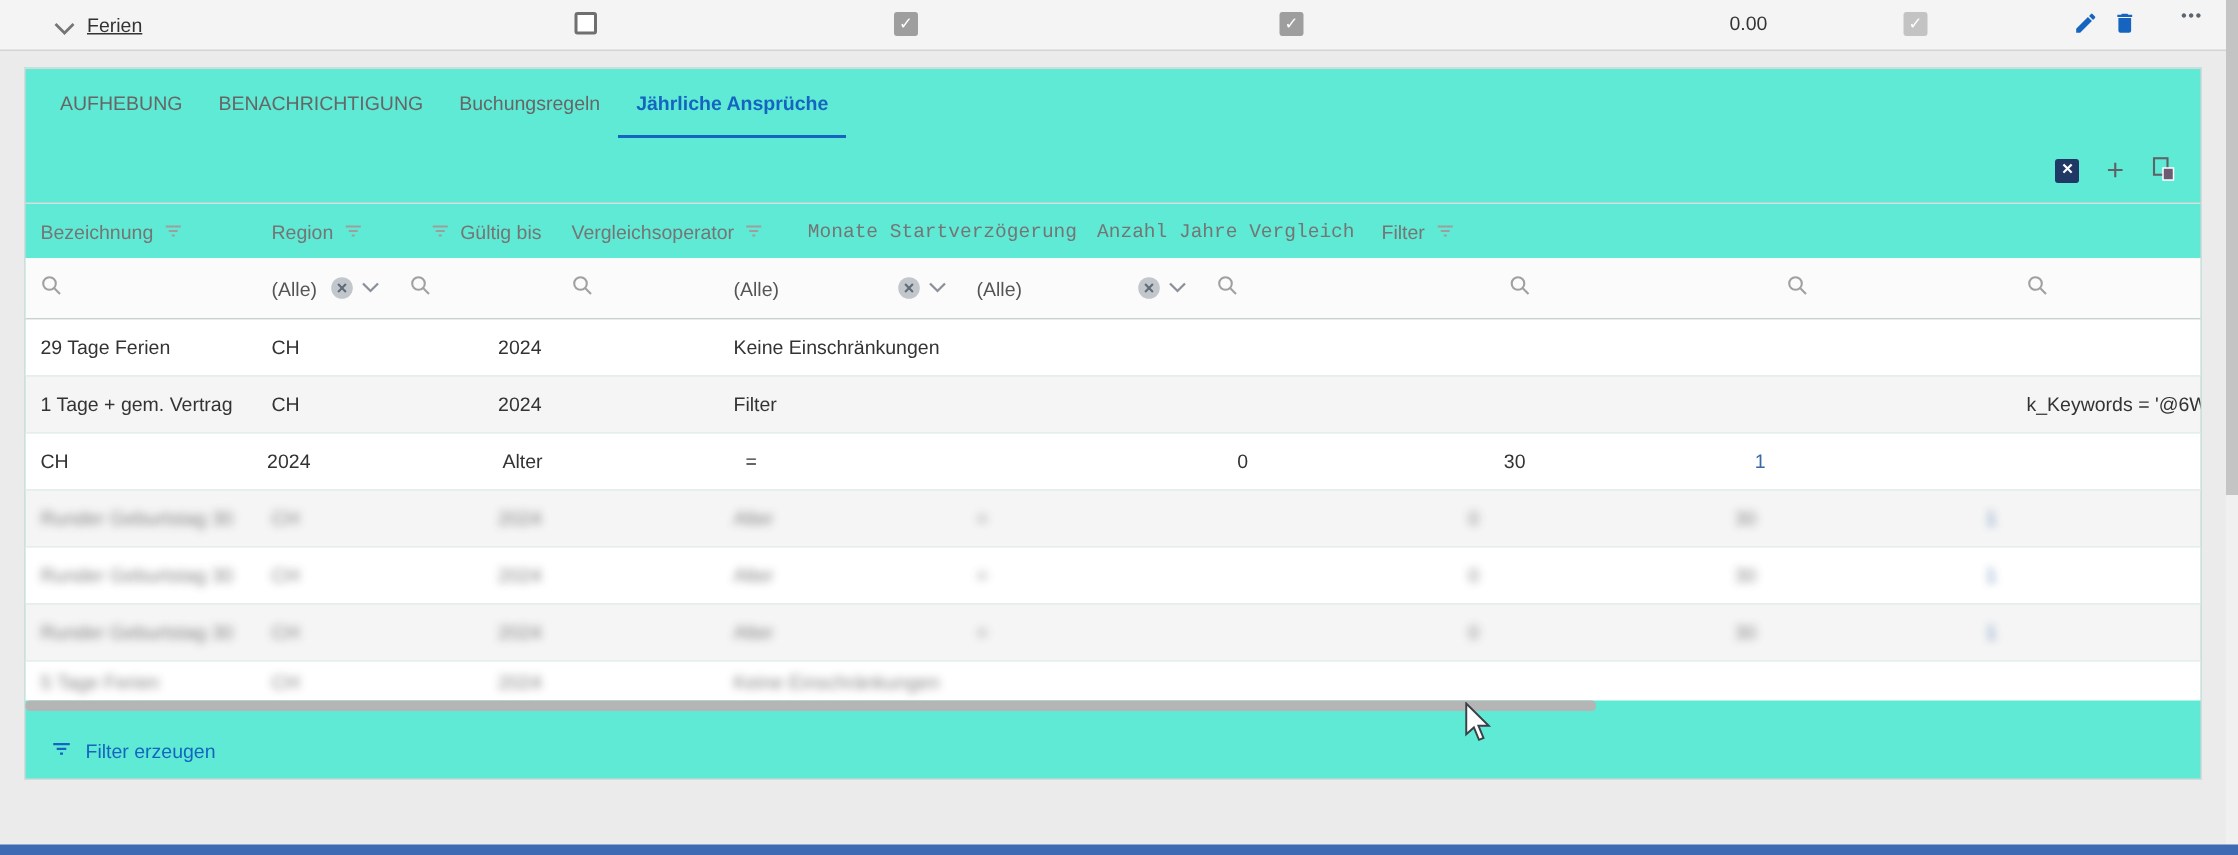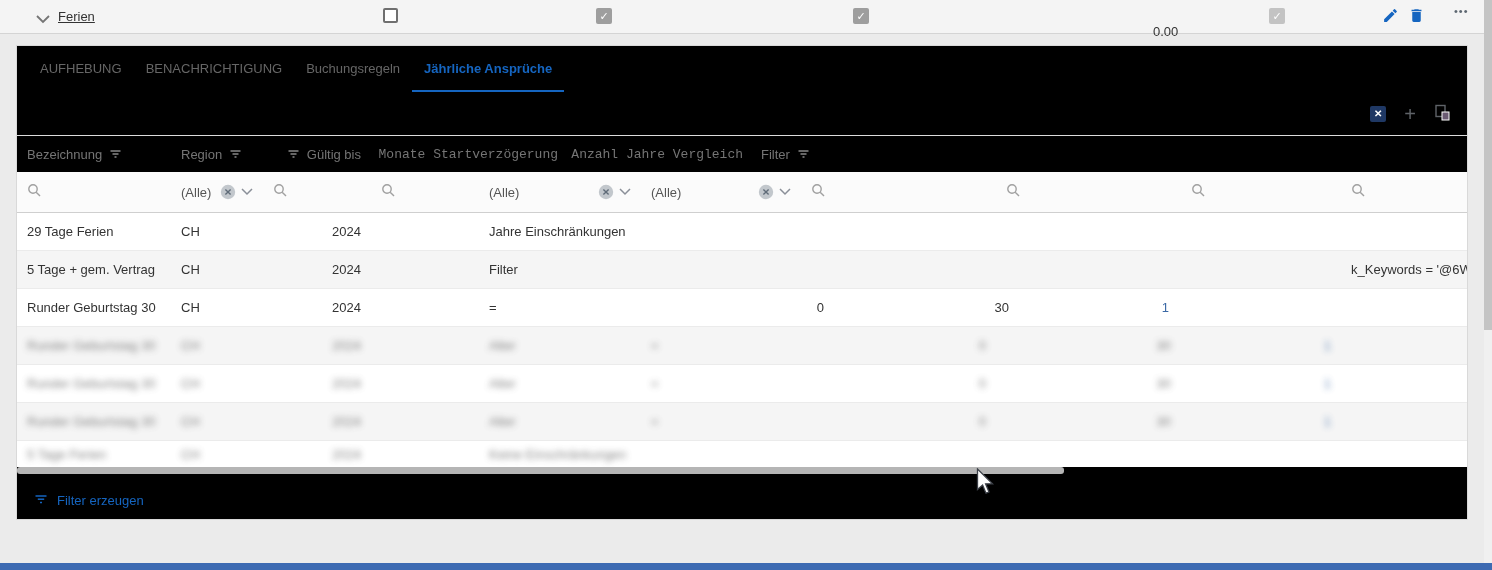--- a/index.html
+++ b/index.html
@@ -8,27 +8,27 @@
 
   
   .record-bar{position:absolute;top:0;left:0;width:1484px;height:33px;background:#f4f4f4;border-bottom:1px solid #d4d4d4;}
   .record-bar .chev{position:absolute;left:36px;top:12px;}
   .record-bar .title{position:absolute;left:58px;top:9px;color:#333;text-decoration:underline;}
   .cb{position:absolute;top:8px;width:16px;height:16px;border-radius:2px;box-sizing:border-box;text-align:center;}
   .cb.un{width:15px;height:15px;background:#fff;border:2px solid #6f6f6f;}
   .cb.ck{background:#9e9e9e;color:#fff;font-size:11px;line-height:16px;}
   .cb.ck.light{background:#c3c3c3;}
   .cb1{left:383px}.cb2{left:596px}.cb3{left:853px}.cb4{left:1269px}
-  .amount{position:absolute;left:1153px;top:24px;}
+  .amount{position:absolute;left:1153px;top:8px;}
   .ico-btn{position:absolute;top:7px;cursor:pointer;background:none;border:0;padding:0;}
   .edit-btn{left:1382px}.del-btn{left:1408px}
   .more-btn{position:absolute;left:1448px;top:4px;color:#5c6670;font-size:11px;letter-spacing:1px;background:none;border:0;cursor:pointer;}
 
   
-  .card{position:absolute;left:16px;top:45px;width:1450px;height:473px;background:#000000;border:1px solid #d9d9d9;box-sizing:content-box;}
+  .card{position:absolute;left:16px;top:45px;width:1450px;height:473px;background:#5eead4;border:1px solid #d9d9d9;box-sizing:content-box;}
 
   
   .tabs{height:46px;display:flex;padding-left:11px;}
   .tab{position:relative;padding:0 12px;line-height:46px;color:#666;cursor:pointer;white-space:nowrap;}
   .tab.active{color:#1565c0;font-weight:700;}
   .tab.active::after{content:"";position:absolute;left:0;right:0;bottom:0;height:2px;background:#1565c0;}
 
   
   .toolbar{height:43px;display:flex;justify-content:flex-end;align-items:center;gap:18px;padding-right:16px;border-bottom:1px solid #dcdcdc;}
   .tool{background:none;border:0;padding:0;cursor:pointer;display:flex;align-items:center;}
@@ -151,20 +151,30 @@
       <div class="th c4 ar">
         <span><svg width="13" height="12" viewBox="0 0 13 12">
               <g stroke="#9e9e9e" stroke-width="1.3">
                 <line x1="1.5" y1="4" x2="11.5" y2="4"></line>
                 <line x1="3.5" y1="7" x2="9.5" y2="7"></line>
                 <line x1="5.5" y1="10" x2="7.5" y2="10"></line>
               </g>
             </svg></span>
         <span>Gültig bis</span>
       </div>
+      <div class="th c6">
+        <span>Vergleichsoperator</span>
+        <span><svg width="13" height="12" viewBox="0 0 13 12">
+              <g stroke="#9e9e9e" stroke-width="1.3">
+                <line x1="1.5" y1="4" x2="11.5" y2="4"></line>
+                <line x1="3.5" y1="7" x2="9.5" y2="7"></line>
+                <line x1="5.5" y1="10" x2="7.5" y2="10"></line>
+              </g>
+            </svg></span>
+      </div>
       <div class="th c7 ar">
         <span><svg width="13" height="12" viewBox="0 0 13 12">
               <g stroke="#9e9e9e" stroke-width="1.3">
                 <line x1="1.5" y1="4" x2="11.5" y2="4"></line>
                 <line x1="3.5" y1="7" x2="9.5" y2="7"></line>
                 <line x1="5.5" y1="10" x2="7.5" y2="10"></line>
               </g>
             </svg></span>
         <span>Monate Startverzögerung</span>
       </div>
@@ -284,41 +294,41 @@
       <div class="td c2">
           <span>CH</span>
         </div>
       <div class="td c3 ar">
           <span>2024</span>
         </div>
       <div class="td c4 ar">
           <span></span>
         </div>
       <div class="td c5">
-          <span>Jahre Einschränkungen</span>
+          <span>Keine Einschränkungen</span>
         </div>
       <div class="td c6">
           <span></span>
         </div>
       <div class="td c7 ar">
           <span></span>
         </div>
       <div class="td c8 ar">
           <span></span>
         </div>
       <div class="td c9 ar">
           <span></span>
         </div>
       <div class="td c10">
           <span></span>
         </div>
     </div>
     <div class="trow datarow alt">
       <div class="td c1">
-          <span>5 Tage + gem. Vertrag</span>
+          <span>1 Tage + gem. Vertrag</span>
         </div>
       <div class="td c2">
           <span>CH</span>
         </div>
       <div class="td c3 ar">
           <span>2024</span>
         </div>
       <div class="td c4 ar">
           <span></span>
         </div>
@@ -335,31 +345,31 @@
           <span></span>
         </div>
       <div class="td c9 ar">
           <span></span>
         </div>
       <div class="td c10">
           <span>k_Keywords = '@6W F</span>
         </div>
     </div>
     <div class="trow datarow">
-      <div class="td c1">
-          <span>Runder Geburtstag 30</span>
-        </div>
-      <div class="td c2">
-          <span>CH</span>
-        </div>
-      <div class="td c3 ar">
-          <span>2024</span>
-        </div>
-      <div class="td c4 ar">
-          <span></span>
+      <div class="td c2">
+          <span>CH</span>
+        </div>
+      <div class="td c3 ar">
+          <span>2024</span>
+        </div>
+      <div class="td c4 ar">
+          <span></span>
+        </div>
+      <div class="td c5">
+          <span>Alter</span>
         </div>
       <div class="td c6">
           <span>=</span>
         </div>
       <div class="td c7 ar">
           <span>0</span>
         </div>
       <div class="td c8 ar">
           <span>30</span>
         </div>

